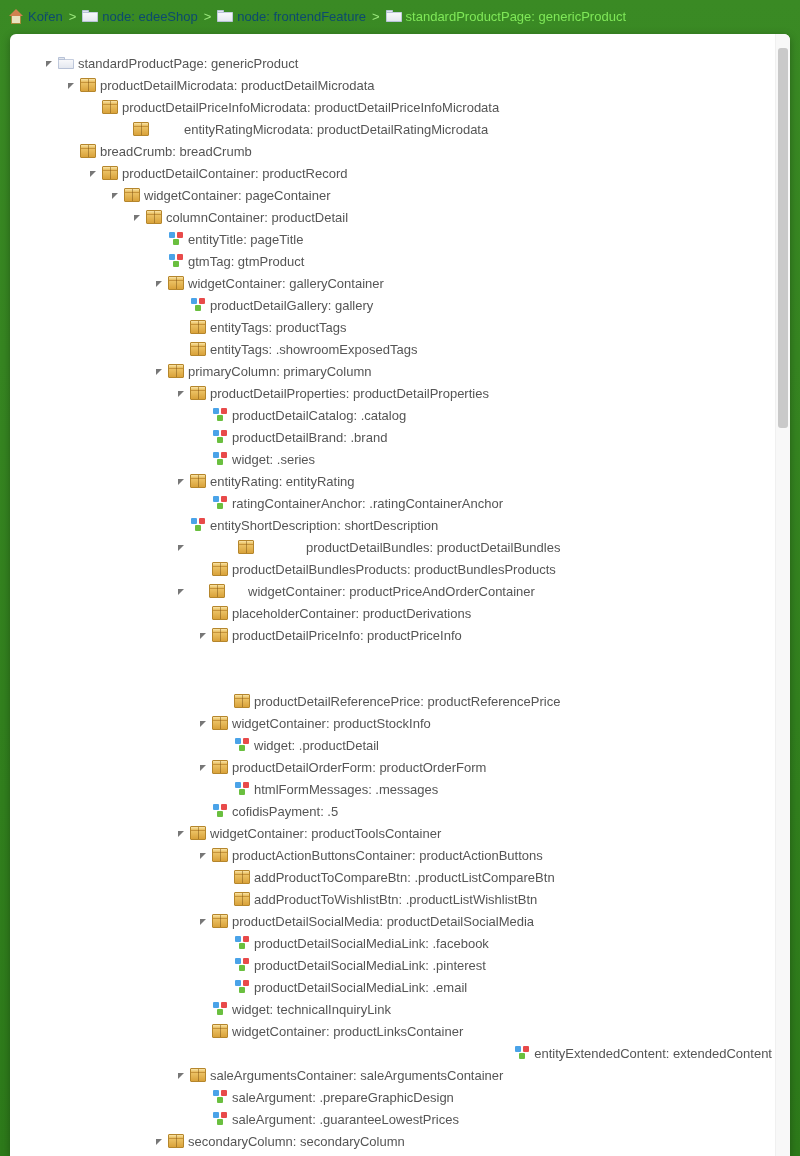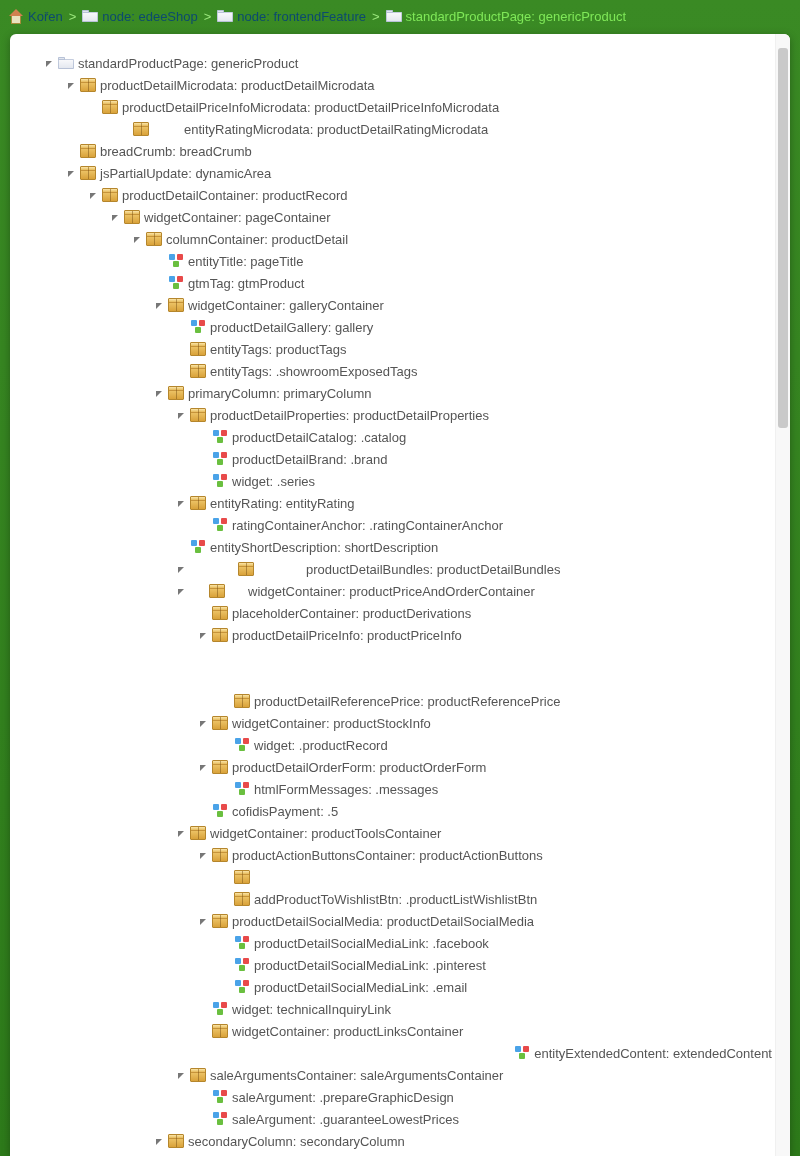--- a/index.html
+++ b/index.html
@@ -263,29 +263,20 @@
           </span>
           <span class="label">entityRatingMicrodata: productDetailRatingMicrodata</span>
         </div>
         <div class="row" style="padding-left: 50px;">
           <span class="toggle-spacer"></span>
           <span class="node-icon">
             <span class="ic-box"></span>
           </span>
           <span class="label">breadCrumb: breadCrumb</span>
         </div>
-        <div class="row" style="padding-left: 50px;">
-          <span class="toggle">
-            <span class="arr open"></span>
-          </span>
-          <span class="node-icon">
-            <span class="ic-box"></span>
-          </span>
-          <span class="label">jsPartialUpdate: dynamicArea</span>
-        </div>
         <div class="row" style="padding-left: 72px;">
           <span class="toggle">
             <span class="arr open"></span>
           </span>
           <span class="node-icon">
             <span class="ic-box"></span>
           </span>
           <span class="label">productDetailContainer: productRecord</span>
         </div>
         <div class="row" style="padding-left: 94px;">
@@ -414,20 +405,27 @@
         </div>
         <div class="row" style="padding-left: 160px; gap: 48px;">
           <span class="toggle">
             <span class="arr open"></span>
           </span>
           <span class="node-icon">
             <span class="ic-box"></span>
           </span>
           <span class="label">productDetailBundles: productDetailBundles</span>
         </div>
+        <div class="row" style="padding-left: 182px;">
+          <span class="toggle-spacer"></span>
+          <span class="node-icon">
+            <span class="ic-box"></span>
+          </span>
+          <span class="label">productDetailBundlesProducts: productBundlesProducts</span>
+        </div>
         <div class="row" style="padding-left: 160px; gap: 19px;">
           <span class="toggle">
             <span class="arr open"></span>
           </span>
           <span class="node-icon">
             <span class="ic-box"></span>
           </span>
           <span class="label">widgetContainer: productPriceAndOrderContainer</span>
         </div>
         <div class="row" style="padding-left: 182px;">
@@ -460,21 +458,21 @@
           <span class="node-icon">
             <span class="ic-box"></span>
           </span>
           <span class="label">widgetContainer: productStockInfo</span>
         </div>
         <div class="row" style="padding-left: 204px;">
           <span class="toggle-spacer"></span>
           <span class="node-icon">
             <span class="ic-widget"></span>
           </span>
-          <span class="label">widget: .productRecord</span>
+          <span class="label">widget: .productDetail</span>
         </div>
         <div class="row" style="padding-left: 182px;">
           <span class="toggle">
             <span class="arr open"></span>
           </span>
           <span class="node-icon">
             <span class="ic-box"></span>
           </span>
           <span class="label">productDetailOrderForm: productOrderForm</span>
         </div>
@@ -508,20 +506,21 @@
           <span class="node-icon">
             <span class="ic-box"></span>
           </span>
           <span class="label">productActionButtonsContainer: productActionButtons</span>
         </div>
         <div class="row" style="padding-left: 204px;">
           <span class="toggle-spacer"></span>
           <span class="node-icon">
             <span class="ic-box"></span>
           </span>
+          <span class="label">addProductToCompareBtn: .productListCompareBtn</span>
         </div>
         <div class="row" style="padding-left: 204px;">
           <span class="toggle-spacer"></span>
           <span class="node-icon">
             <span class="ic-box"></span>
           </span>
           <span class="label">addProductToWishlistBtn: .productListWishlistBtn</span>
         </div>
         <div class="row" style="padding-left: 182px;">
           <span class="toggle">

